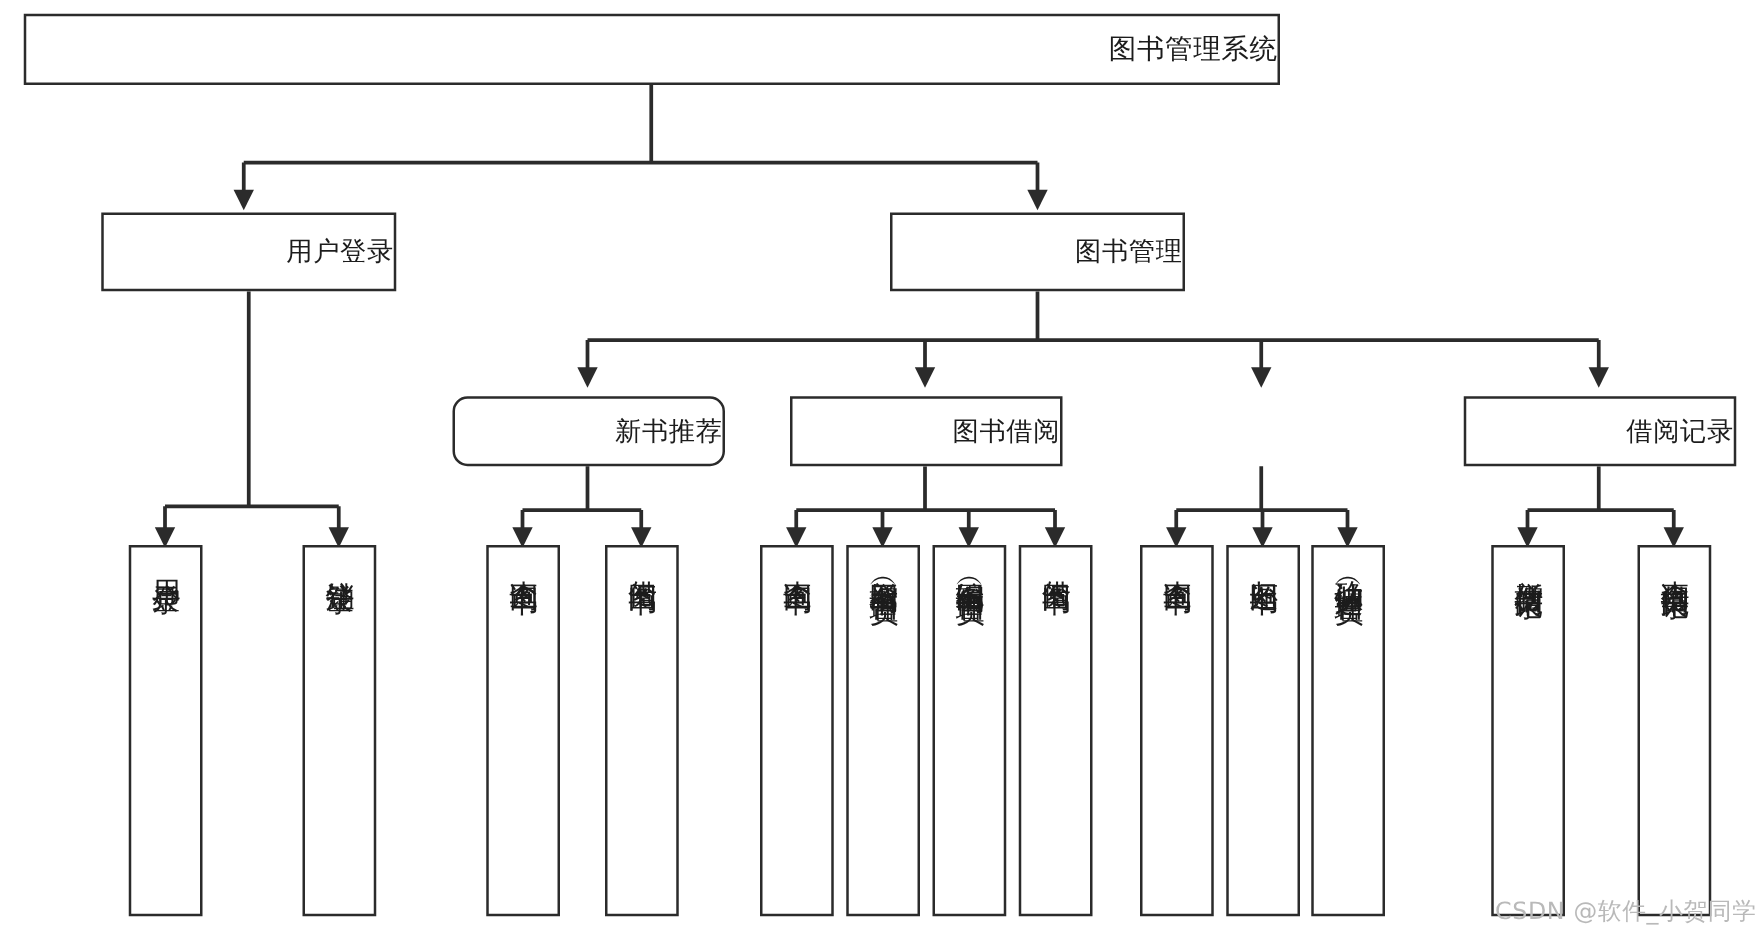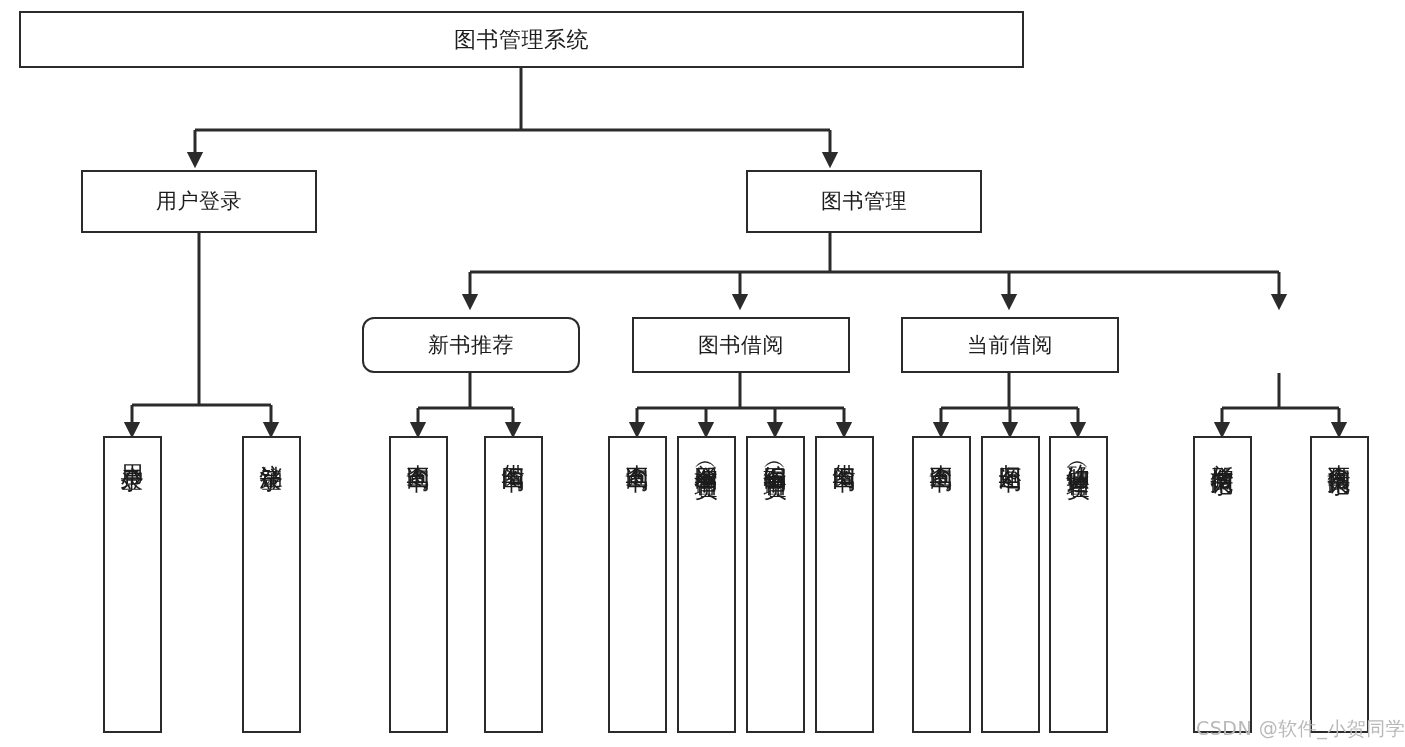--- a/index.html
+++ b/index.html
@@ -26,21 +26,21 @@
     height: 747px;
     pointer-events: none;
   }
   .node {
     position: absolute;
     box-sizing: border-box;
     background: #ffffff;
     border: 2px solid #2b2b2b;
     display: flex;
     align-items: center;
-    justify-content: center;
+    justify-content: flex-end;
     color: #1c1c1c;
   }
   .node .label {
     display: block;
     text-align: center;
     line-height: 1.18;
     letter-spacing: 0.5px;
   }
   .node.horizontal .label {
     writing-mode: horizontal-tb;
@@ -124,32 +124,32 @@
     </g>
   </svg>
 
   <div class="node horizontal root" style="left:19px; top:11px; width:1005px; height:57px;">
     <span class="label">图书管理系统</span>
   </div>
 
   <div class="node horizontal" style="left:81px; top:170px; width:236px; height:63px;">
     <span class="label">用户登录</span>
   </div>
-  <div class="node horizontal" style="left:712px; top:170px; width:236px; height:63px;margin-left:34px;">
+  <div class="node horizontal" style="left:712px; top:170px; width:236px; height:63px;">
     <span class="label">图书管理</span>
   </div>
 
   <div class="node horizontal" style="left:362px; top:317px; width:218px; height:56px;border-radius:12px;">
     <span class="label">新书推荐</span>
   </div>
   <div class="node horizontal" style="left:632px; top:317px; width:218px; height:56px;">
     <span class="label">图书借阅</span>
   </div>
-  <div class="node horizontal" style="left:901px; top:317px; width:218px; height:56px;">
-    <span class="label">当前借阅</span>
+  <div class="node horizontal" style="left:1171px; top:317px; width:218px; height:56px;">
+    <span class="label">借阅记录</span>
   </div>
 
   <div class="node vertical" style="left:103px; top:436px; width:59px; height:297px;">
     <span class="label">用户登录</span>
   </div>
   <div class="node vertical" style="left:242px; top:436px; width:59px; height:297px;">
     <span class="label">注销登录</span>
   </div>
 
   <div class="node vertical" style="left:389px; top:436px; width:59px; height:297px;">

